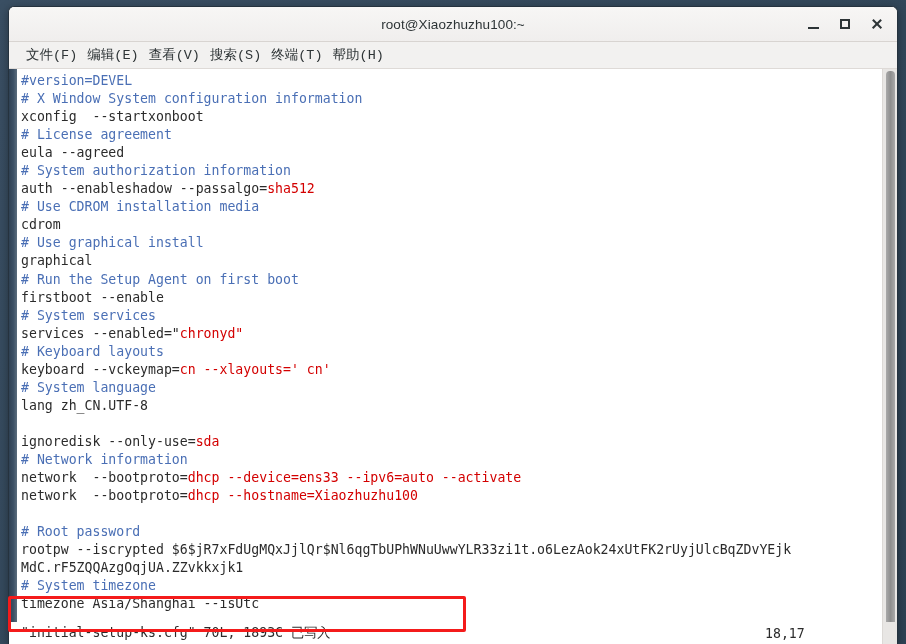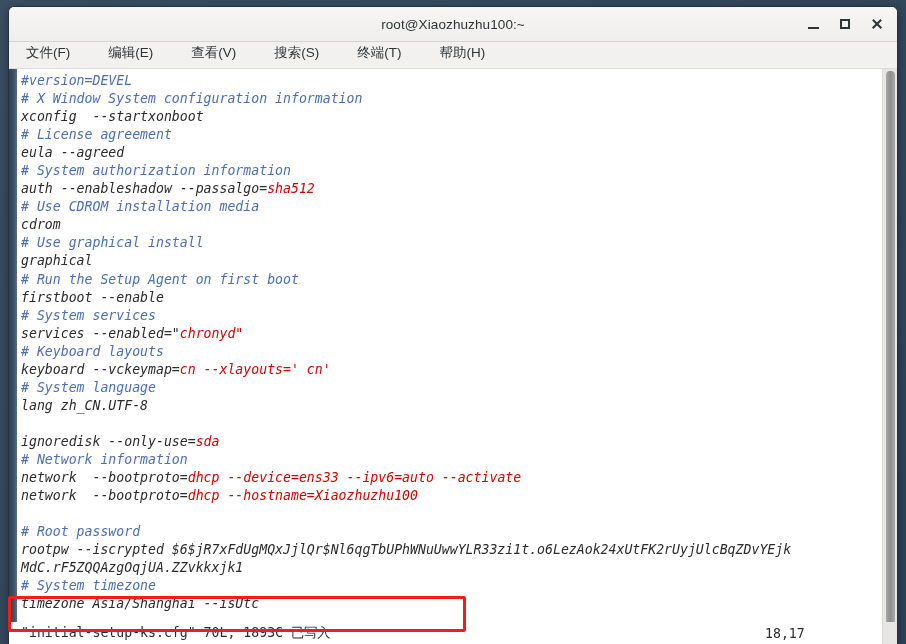--- a/index.html
+++ b/index.html
@@ -93,39 +93,40 @@
   .glyph-close::before { transform: rotate(45deg); }
   .glyph-close::after  { transform: rotate(-45deg); }
 
   
   #menubar {
     height: 26px;
     min-height: 26px;
     background: #f2f1f0;
     border-bottom: 1px solid #dedad7;
     display: flex;
+    align-items: center;
     padding-left: 14px;
-    gap: 32px;
+    gap: 4px;
+    font-family: Liberation Mono, monospace;
   }
   .menu-item {
     font-size: 13.5px;
     color: #2e3436;
     padding: 2px 3px;
     user-select: none;
     white-space: nowrap;
   }
 
   
   #term-wrap {
     position: relative;
     flex: 1;
     display: flex;
     background: #4d7c0f;
     overflow: hidden;
-    font-style: italic;
   }
   #term-left-edge {
     width: 8px;
     min-width: 8px;
     background: linear-gradient(90deg, #2f4153 0%, #3c5065 55%, #5b6d7d 100%);
   }
   #terminal {
     position: relative;
     flex: 1;
     background: #ffffff;

